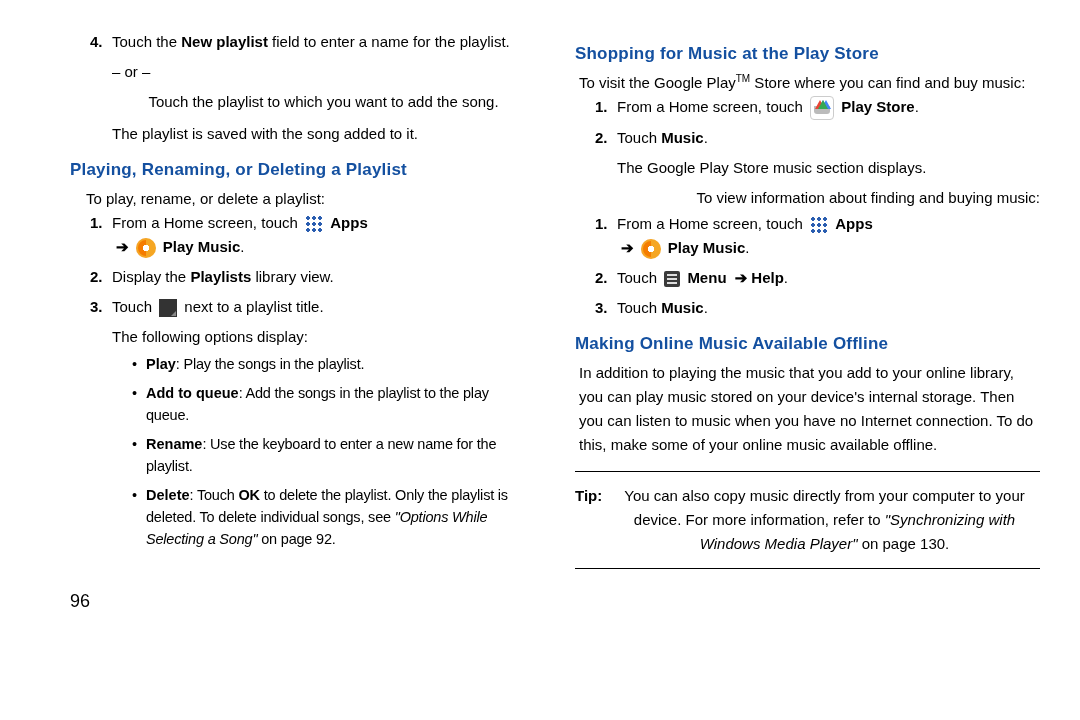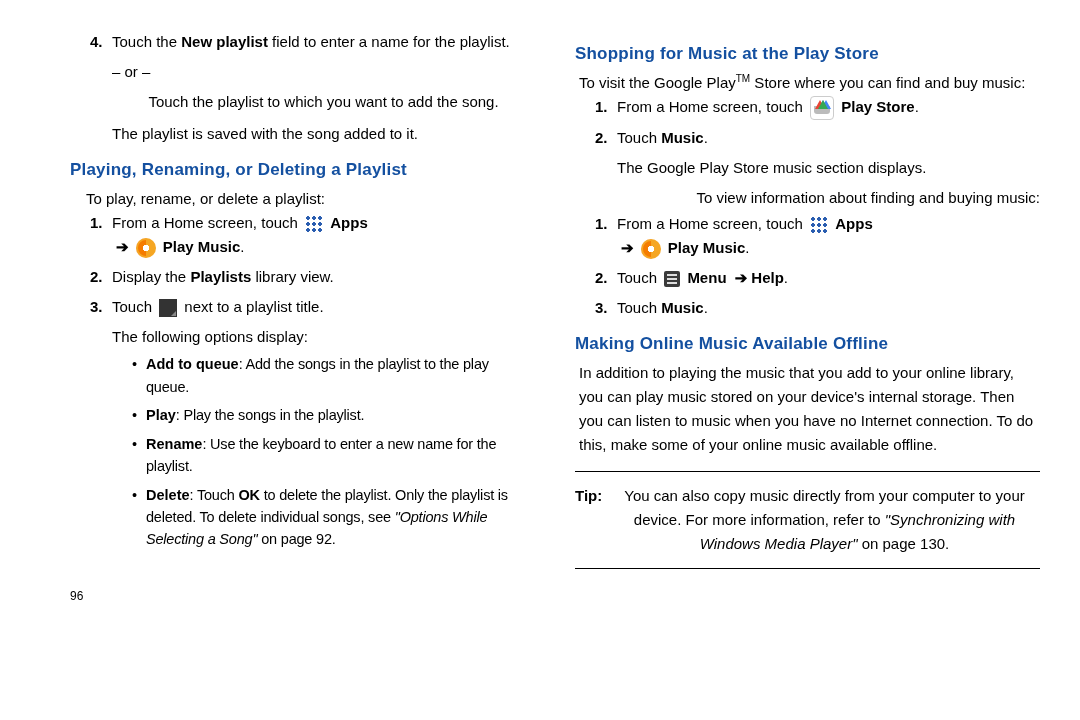--- a/index.html
+++ b/index.html
@@ -61,21 +61,21 @@
     font-weight: bold;
     color: #1450a0;
     font-size: 17px;
     margin: 10px 0 4px 0;
     font-family: Arial, Helvetica, sans-serif;
     letter-spacing: 0.2px;
   }
   .bold { font-weight: bold; }
   .italic { font-style: italic; }
   .pagenum {
-    font-size: 12px;
+    font-size: 18px;
     margin-top: 30px;
   }
   .tipbox {
     border-top: 1.5px solid #000;
     border-bottom: 1.5px solid #000;
     padding: 12px 0;
     margin-top: 14px;
     display: flex;
   }
   .tipbox .tipl { font-weight: bold; min-width: 34px; }
@@ -196,22 +196,22 @@
         <span class="body">
           <span>Display the </span><span class="bold">Playlists</span><span> library view.</span>
         </span>
       </div>
       <div>
         <span class="num">3.</span>
         <span class="body">
           <span>Touch </span><span class="icon icon-overflow"></span><span> next to a playlist title.</span>
           <div style="margin-top:6px;">The following options display:</div>
           <div class="ul">
+            <div><span class="bold">Play</span><span class="condensed">: Play the songs in the playlist.</span></div>
             <div><span class="bold">Add to queue</span><span class="condensed">: Add the songs in the playlist to the play queue.</span></div>
-            <div><span class="bold">Play</span><span class="condensed">: Play the songs in the playlist.</span></div>
             <div><span class="bold">Rename</span><span class="condensed">: Use the keyboard to enter a new name for the playlist.</span></div>
             <div><span class="bold">Delete</span><span class="condensed"><span>: Touch </span><span class="bold">OK</span><span> to delete the playlist. Only the playlist is deleted. To delete individual songs, see </span><span class="italic">"Options While Selecting a Song"</span><span> on page 92.</span></span></div>
           </div>
         </span>
       </div>
     </div>
 
     <div class="pagenum">96</div>
   </div>
 

